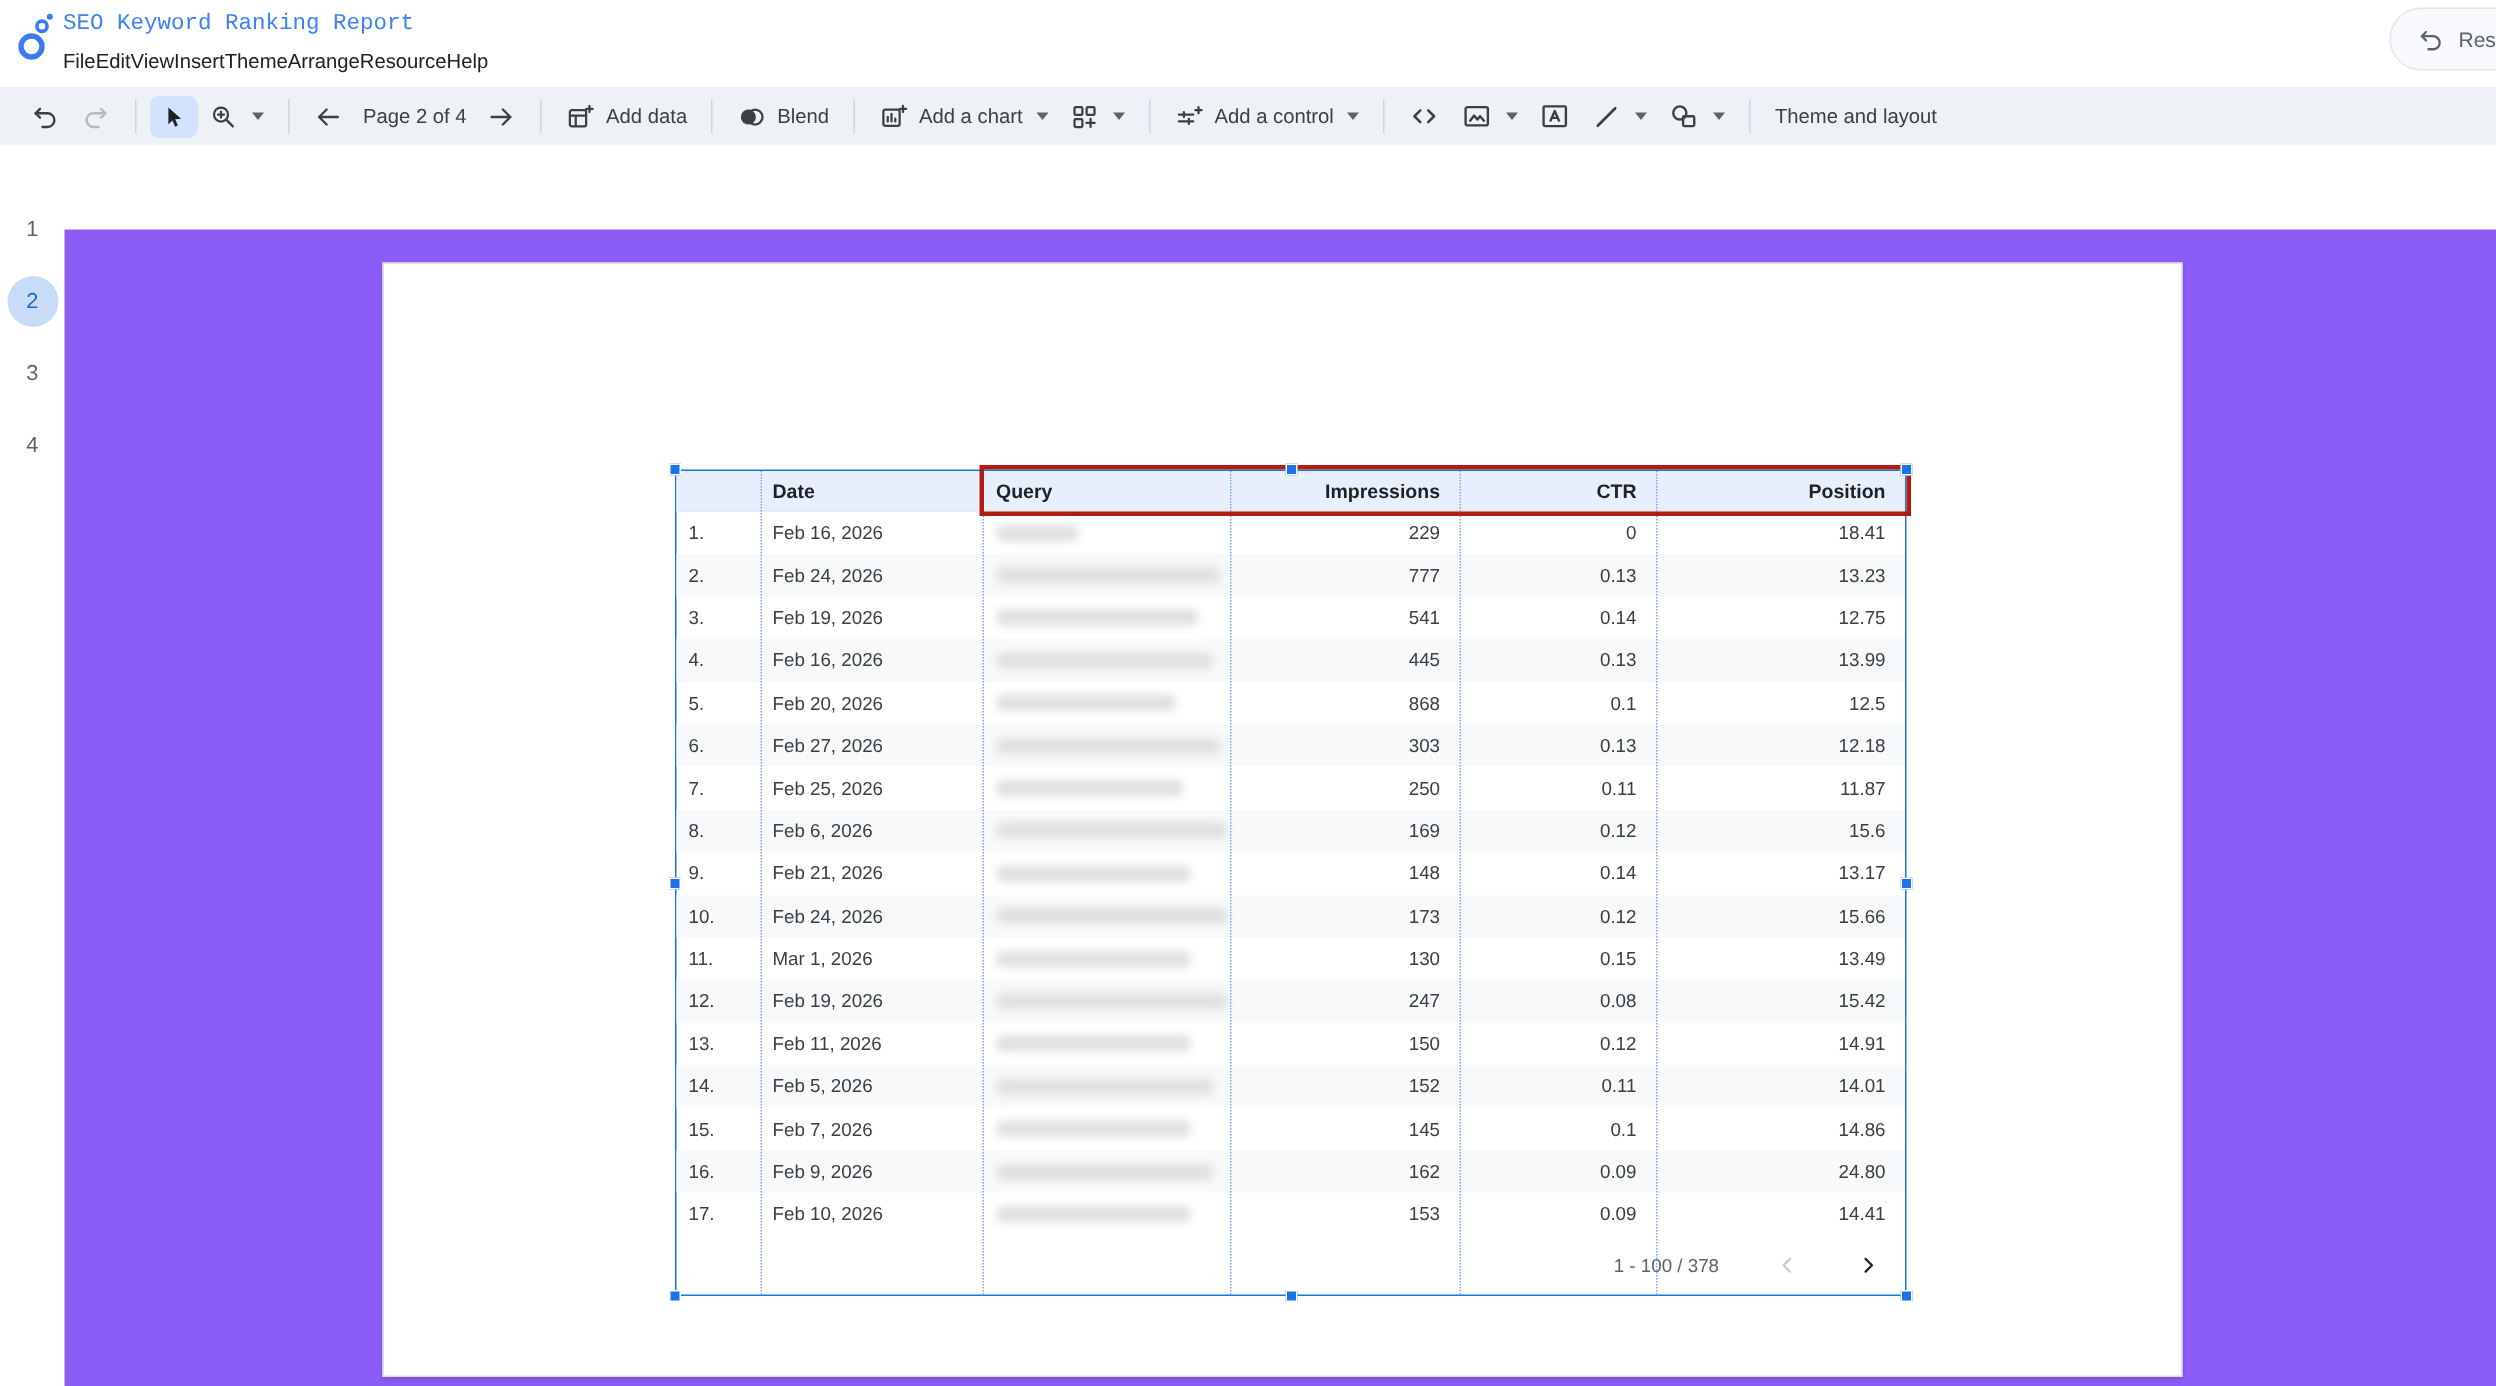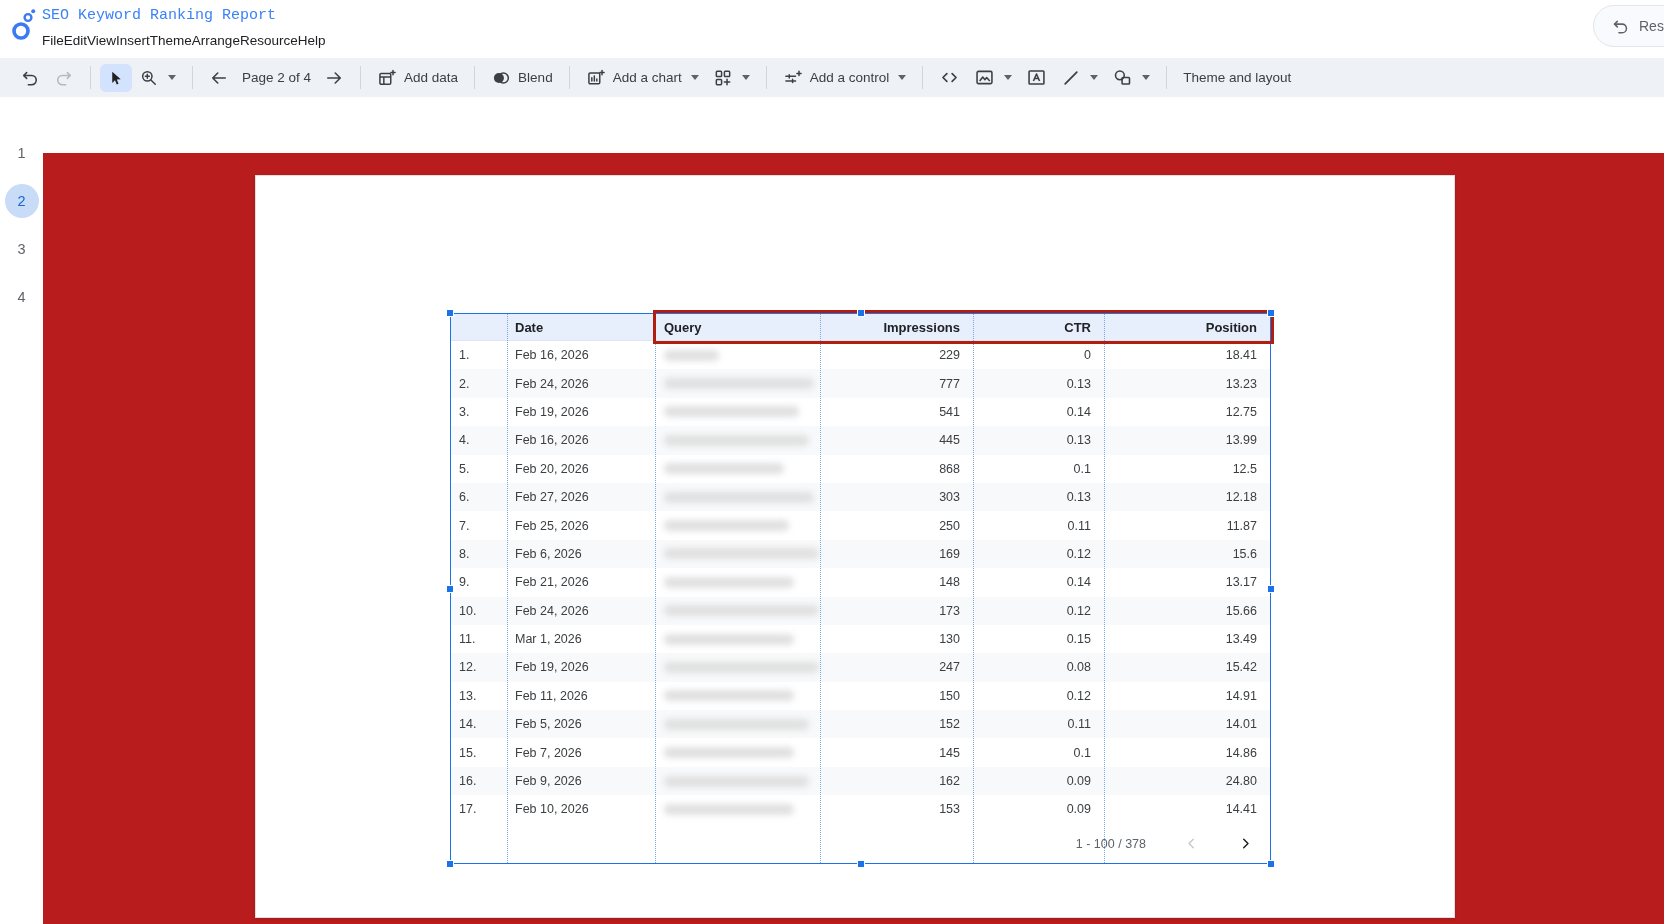--- a/index.html
+++ b/index.html
@@ -41,21 +41,21 @@
     color:#9aa0a6; font-size:14px; }
   .kebab { position:absolute; right:14px; top:114px; width:34px; height:34px; display:flex; align-items:center; justify-content:center; }
 
   
   .pagenav-strip { position:absolute; left:0; top:153px; width:43px; bottom:0; background:#fff; }
   .pagenav { position:absolute; left:0; top:129px; width:43px; display:flex; flex-direction:column; }
   .pagenum { height:48px; display:flex; align-items:center; justify-content:center;
     font-size:14.5px; color:#5f6368; }
   .pagenum .bubble { width:34px; height:34px; border-radius:50%; display:flex; align-items:center; justify-content:center; }
   .pagenum.active .bubble { background:#c8dcf8; color:#1967d2; }
-  .canvas { position:absolute; left:43px; top:153px; right:0; bottom:0; background:#b91c1c; }
+  .canvas { position:absolute; left:43px; top:153px; right:0; bottom:0; background:#8b5cf6; }
   .page { position:absolute; left:212px; top:22px; width:1200px; height:743px; background:#fff;
     border:1px solid #dfdfdf; box-shadow:0 1px 3px rgba(0,0,0,.14); }
 
   
   .gstable { position:absolute; left:194px; top:137px; width:821px; height:551px;
     border:1px solid #1a73e8; background:#fff; font-size:12.5px; color:#3c4043; }
   .grid-row { display:grid; grid-template-columns:56px 148px 165px 153px 131px 166px; align-items:center; }
   .thead { height:27px; background:#e7effc; font-weight:bold; font-size:13px; color:#202124;
     border-bottom:1px solid #dfe6f0; }
   .trow { height:28.4px; }

